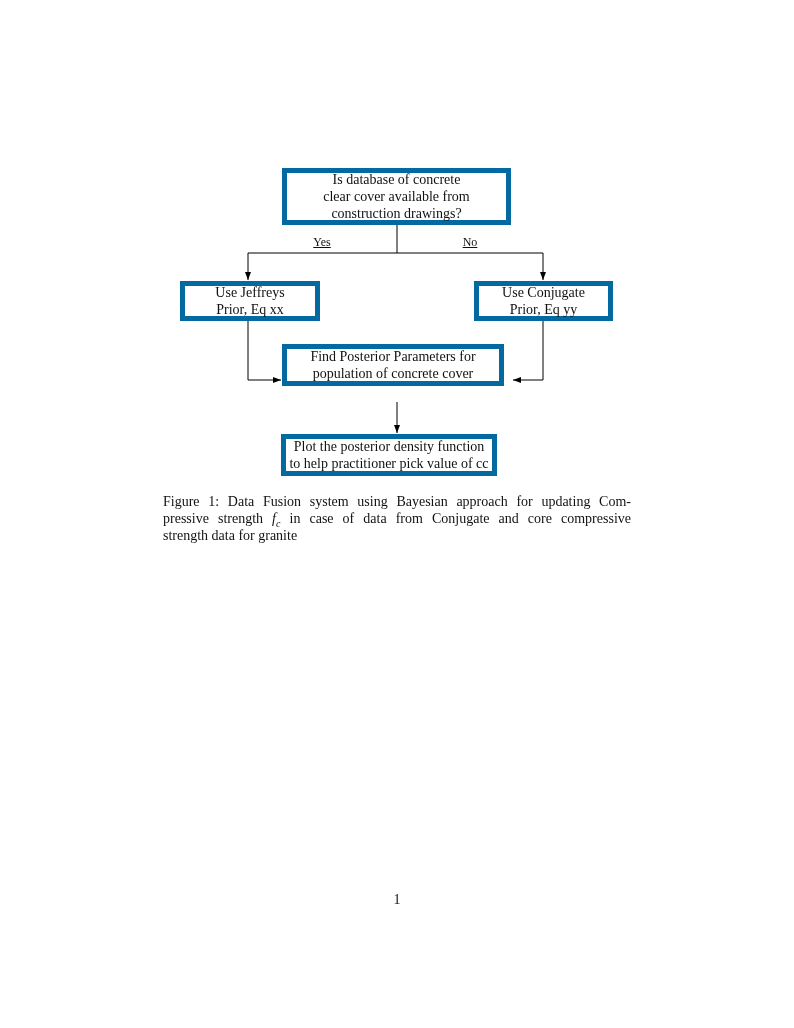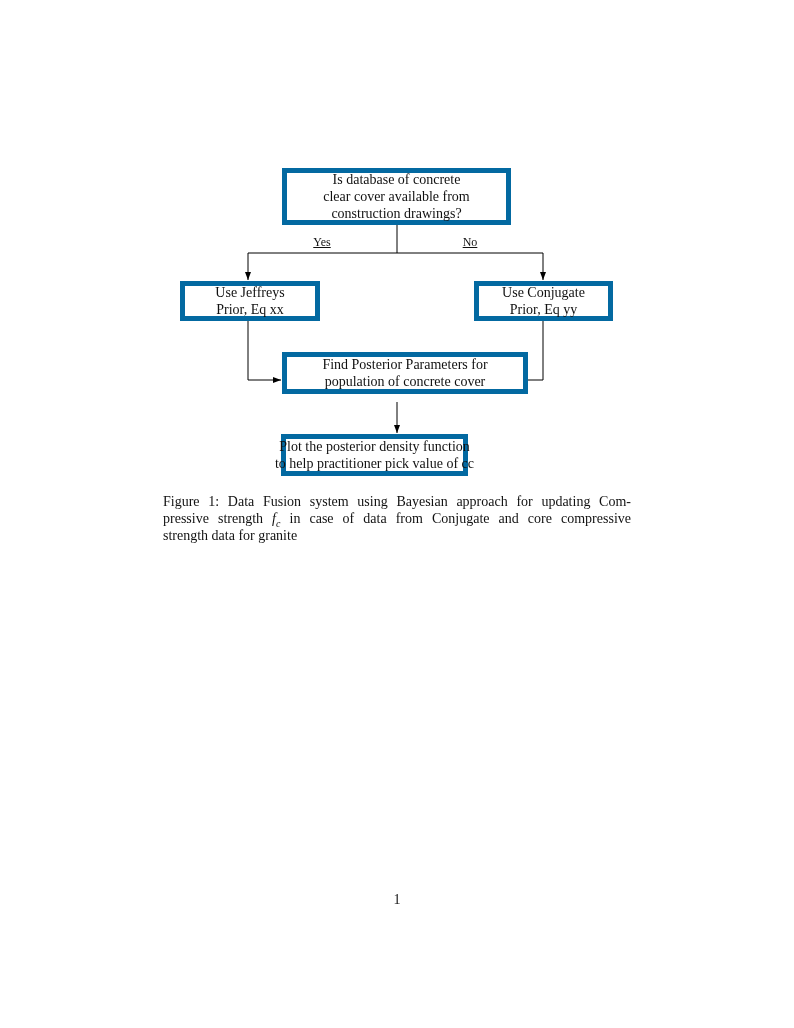--- a/index.html
+++ b/index.html
@@ -112,26 +112,26 @@
   <div class="node" style="left:180px; top:281px; width:140px; height:40px;">
     <span>Use Jeffreys</span>
     <span>Prior, Eq xx</span>
   </div>
 
   <div class="node" style="left:474px; top:281px; width:139px; height:40px;">
     <span>Use Conjugate</span>
     <span>Prior, Eq yy</span>
   </div>
 
-  <div class="node" style="left:282px; top:352px; width:246px; height:42px;">
+  <div class="node" style="left:282px; top:344px; width:222px; height:42px;">
     <span>Find Posterior Parameters for</span>
     <span>population of concrete cover</span>
   </div>
 
-  <div class="node" style="left:281px; top:434px; width:187px; height:42px;">
+  <div class="node" style="left:281px; top:434px; width:216px; height:42px;">
     <span>Plot the posterior density function</span>
     <span>to help practitioner pick value of cc</span>
   </div>
 
   <div class="caption">
     <div class="just">Figure 1: Data Fusion system using Bayesian approach for updating Com-</div>
     <div class="just"><span>pressive strength </span><span class="mathvar">f</span><sub>c</sub><span> in case of data from Conjugate and core compressive</span></div>
     <div>strength data for granite</div>
   </div>
 

